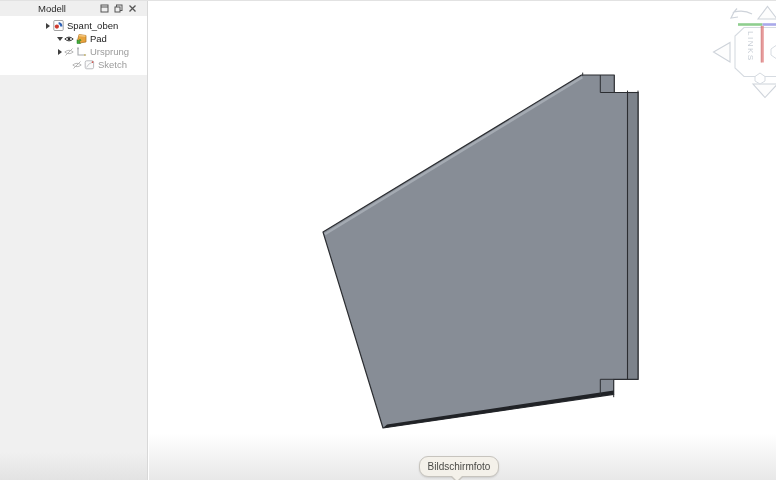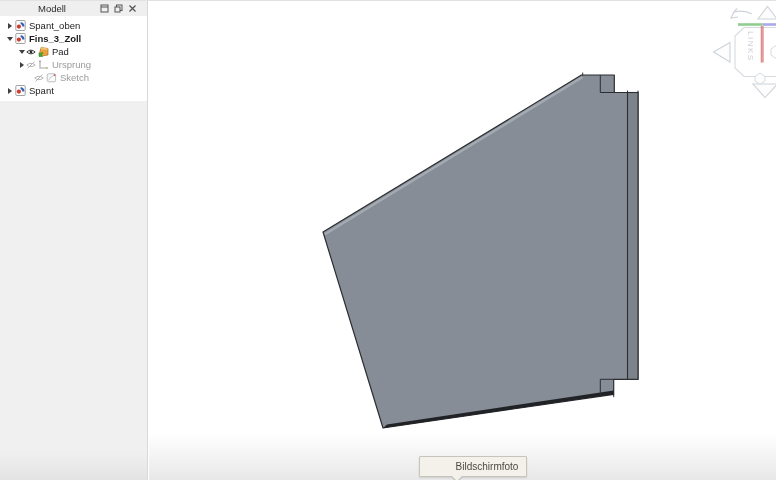--- a/index.html
+++ b/index.html
@@ -11,21 +11,21 @@
   #panel{position:absolute;left:0;top:0;width:148px;height:480px;
          background:linear-gradient(180deg,#f0f0f0 0%,#f0f0f0 94%,#e2e2e2 100%);
          border-right:1px solid #d8d8d8;box-sizing:border-box;}
   #panel-header{height:15px;display:flex;align-items:center;background:#efefef;text-align:right;}
   #panel-title{font-size:9.5px;color:#2b2b2b;padding-left:38px;}
   #panel-controls{margin-left:auto;display:flex;align-items:center;gap:5px;padding-right:10px;}
   .wctl{width:9px;height:9px;display:inline-flex;cursor:default;}
   .wctl svg{width:9px;height:9px;}
 
   #tree{background:#ffffff;padding:3px 0 4px 0;}
-  .row{height:13px;display:flex;align-items:center;font-size:9.5px;color:#1c1c1c;white-space:nowrap;}
+  .row{height:13px;display:flex;align-items:center;font-size:9.5px;color:#1c1c1c;white-space:nowrap;margin-left:38px;}
   .row .lbl{line-height:13px;}
   .row.bold .lbl{font-weight:bold;}
   .row.grayed .lbl{color:#9b9b9b;}
   .d0{padding-left:4px;}
   .d1{padding-left:9px;}
   .d2{padding-left:17px;}
   .d3{padding-left:34px;}
 
   .arrow{width:11px;height:11px;display:inline-flex;align-items:center;justify-content:center;flex:0 0 11px;}
   .arrow.collapsed::before{content:"";border-left:4px solid #3f3f3f;border-top:3px solid transparent;border-bottom:3px solid transparent;}
@@ -37,24 +37,24 @@
   .ticon{width:11px;height:11px;margin-right:3px;display:inline-flex;flex:0 0 11px;}
   .ticon svg{width:11px;height:11px;}
 
   
   #viewport{position:absolute;left:149px;top:0;width:627px;height:480px;
             background:linear-gradient(180deg,#ffffff 0%,#ffffff 90%,#e7e7e7 100%);}
   #scene{position:absolute;left:0;top:0;}
 
   
   #tooltip{position:absolute;left:270px;top:455px;width:78px;height:19px;
-           background:#f4f1ea;border:1px solid #c7c4be;border-radius:1px;
+           background:#f4f1ea;border:1px solid #c7c4be;border-radius:9px;
            box-shadow:0 1px 2px rgba(0,0,0,.12);
            display:flex;align-items:center;justify-content:center;
-           font-size:10px;color:#4a4a46;padding-left:28px;}
+           font-size:10px;color:#4a4a46;}
   #tooltip::after{content:"";position:absolute;left:32px;top:19px;
            border-left:5px solid transparent;border-right:5px solid transparent;
            border-top:5px solid #f4f1ea;}
   #tooltip::before{content:"";position:absolute;left:31px;top:20px;
            border-left:6px solid transparent;border-right:6px solid transparent;
            border-top:6px solid #c7c4be;}
 </style>
 </head>
 <body>
 
@@ -91,31 +91,20 @@
         <span class="ticon">
           <svg viewBox="0 0 11 11">
               <rect x="0.8" y="0.5" width="9.4" height="10" rx="1" fill="#fdfdfd" stroke="#8a8a8a" stroke-width="0.8"></rect>
               <circle cx="3.9" cy="6.6" r="2.1" fill="#cf3b2f"></circle>
               <path d="M5.6 2.2 C8.6 2.2 9.4 4.6 9.4 6.4 L7.2 6.4 C7.2 4.9 6.6 4.2 5.6 4.2 Z" fill="#2f62b5"></path>
             </svg>
         </span>
         <span class="lbl">Spant_oben</span>
       </div>
 
-      <div class="row d0 bold">
-        <span class="arrow expanded"></span>
-        <span class="ticon">
-          <svg viewBox="0 0 11 11">
-              <rect x="0.8" y="0.5" width="9.4" height="10" rx="1" fill="#fdfdfd" stroke="#8a8a8a" stroke-width="0.8"></rect>
-              <circle cx="3.9" cy="6.6" r="2.1" fill="#cf3b2f"></circle>
-              <path d="M5.6 2.2 C8.6 2.2 9.4 4.6 9.4 6.4 L7.2 6.4 C7.2 4.9 6.6 4.2 5.6 4.2 Z" fill="#2f62b5"></path>
-            </svg>
-        </span>
-        <span class="lbl">Fins_3_Zoll</span>
-      </div>
 
 
       <div class="row d2">
         <span class="arrow expanded d1a"></span>
         <span class="eye">
           <svg viewBox="0 0 10 10">
               <path d="M0.8 5 Q5 1.2 9.2 5 Q5 8.8 0.8 5 Z" fill="none" stroke="#2e2e2e" stroke-width="0.9"></path>
               <circle cx="5" cy="5" r="1.4" fill="#2e2e2e"></circle>
             </svg>
         </span>
@@ -157,31 +146,20 @@
         <span class="ticon">
           <svg viewBox="0 0 11 11">
               <rect x="1.2" y="1.8" width="8.4" height="8" rx="1.5" fill="#fbfbfb" stroke="#b4b6ba" stroke-width="0.9"></rect>
               <path d="M2.5 8.5 Q4 4.5 8.5 3.2" fill="none" stroke="#c0c2c6" stroke-width="0.9"></path>
               <circle cx="8.6" cy="3.1" r="0.9" fill="#cf4a42"></circle>
             </svg>
         </span>
         <span class="lbl">Sketch</span>
       </div>
 
-      <div class="row d0">
-        <span class="arrow collapsed"></span>
-        <span class="ticon">
-          <svg viewBox="0 0 11 11">
-              <rect x="0.8" y="0.5" width="9.4" height="10" rx="1" fill="#fdfdfd" stroke="#8a8a8a" stroke-width="0.8"></rect>
-              <circle cx="3.9" cy="6.6" r="2.1" fill="#cf3b2f"></circle>
-              <path d="M5.6 2.2 C8.6 2.2 9.4 4.6 9.4 6.4 L7.2 6.4 C7.2 4.9 6.6 4.2 5.6 4.2 Z" fill="#2f62b5"></path>
-            </svg>
-        </span>
-        <span class="lbl">Spant</span>
-      </div>
 
     </div>
   </div>
 
   <div id="viewport">
 
     <svg id="scene" width="627" height="480" viewBox="0 0 627 480">
 
       <polygon points="174,231 432.5,74 465.3,74 465.3,91.5 489,91.5 489,378.3 464.7,378.3 464.7,393.3 234,427" stroke="#2b2d31" stroke-width="1.2" stroke-linejoin="round" fill="#878d96"></polygon>
 

